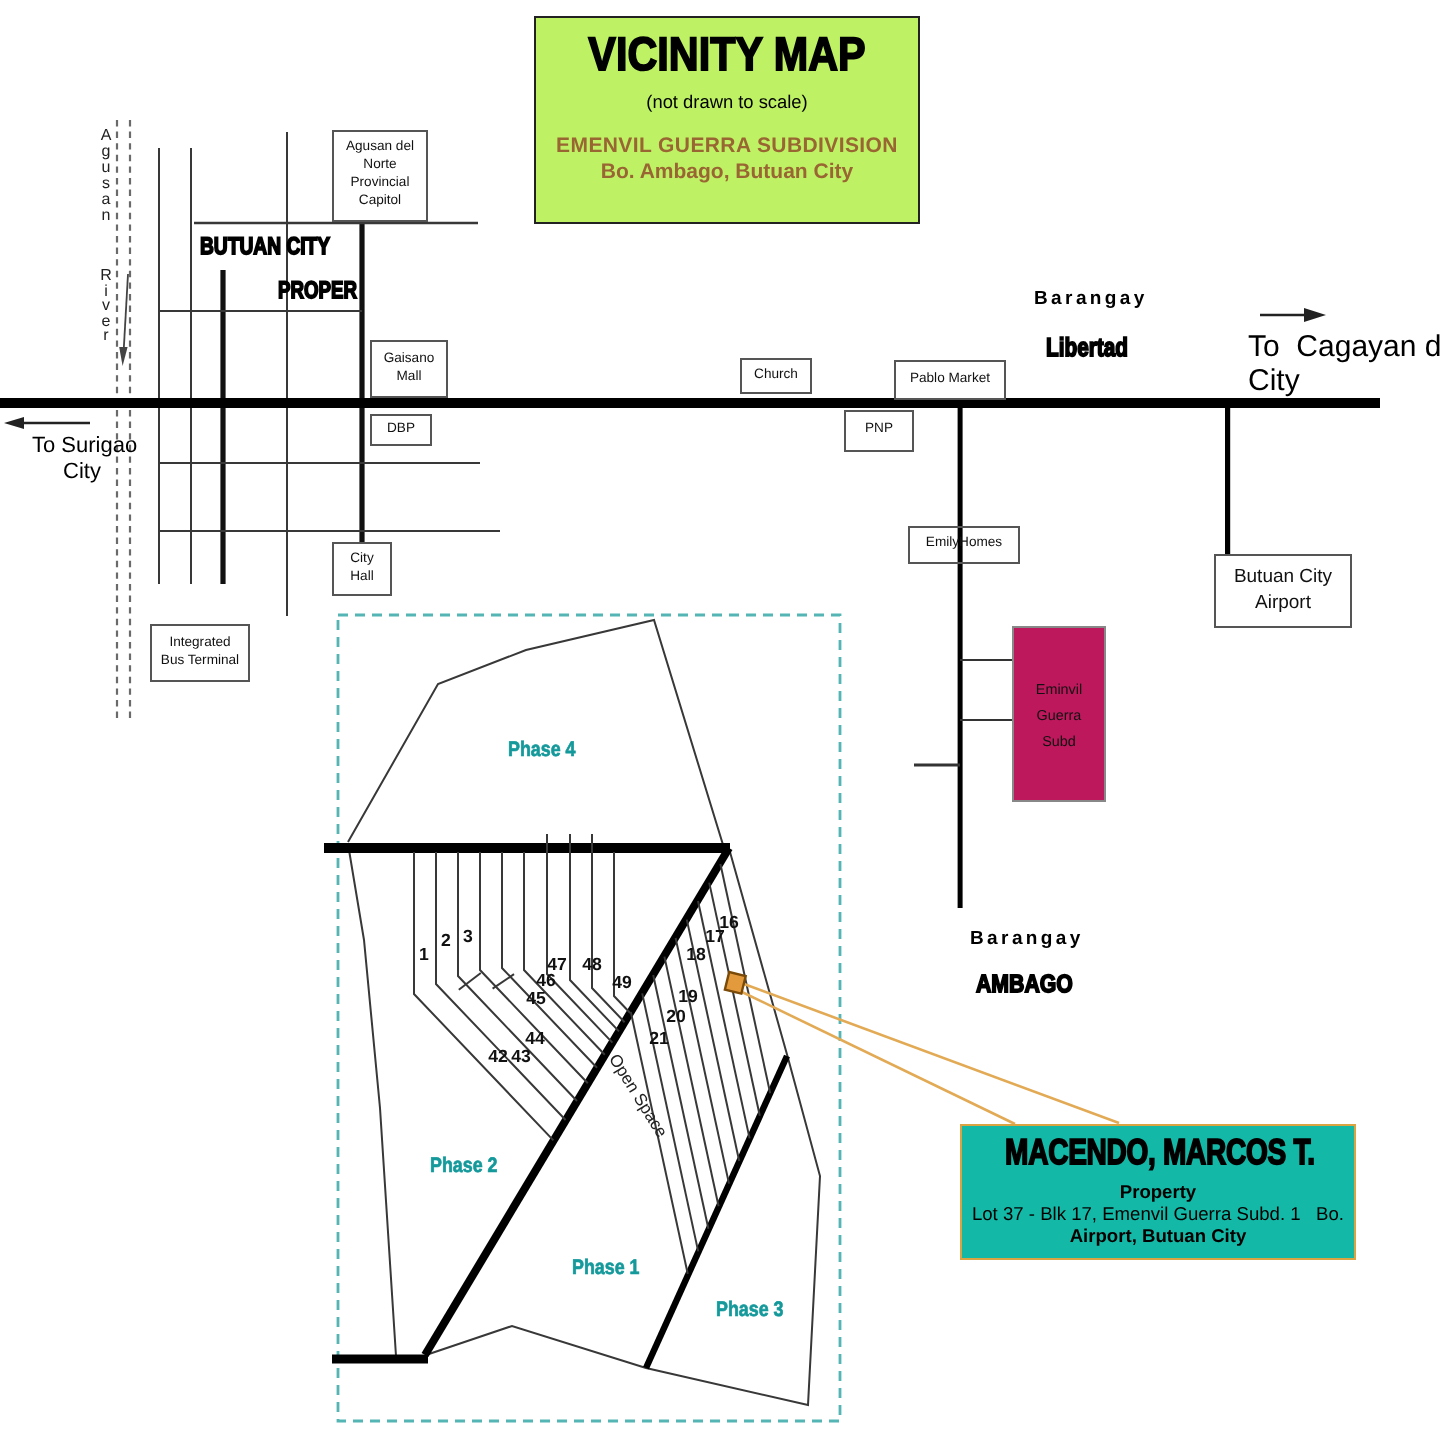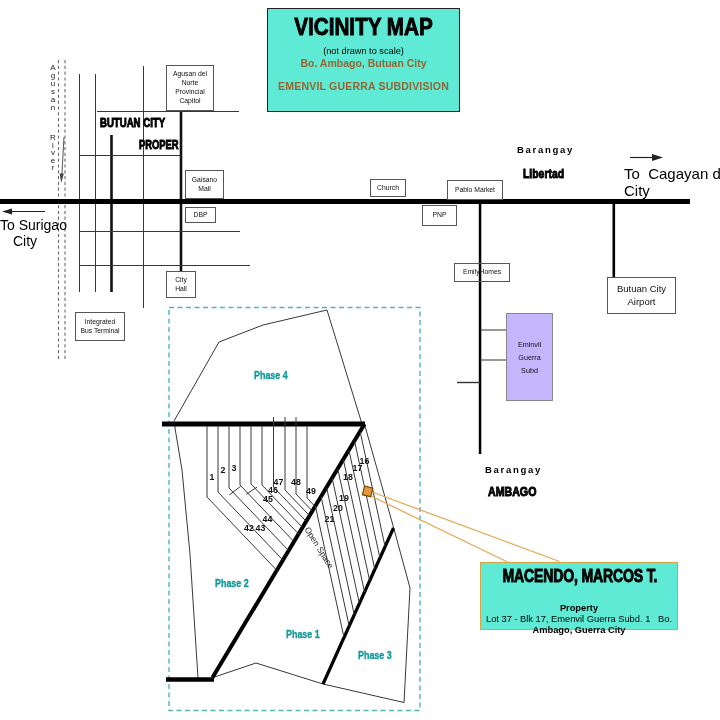--- a/index.html
+++ b/index.html
@@ -110,64 +110,64 @@
     <text x="329.5" y="522">21</text>
   </g>
 
   <g>
     <line x1="372" y1="492" x2="559.5" y2="561.5" stroke="#e2aa55" stroke-width="1.3"></line>
     <line x1="371" y1="496" x2="507.5" y2="562" stroke="#e2aa55" stroke-width="1.3"></line>
     <rect x="363.5" y="487" width="8.5" height="9" fill="#e39a3c" stroke="#7a4a08" stroke-width="1.2" transform="rotate(14 368 491)"></rect>
   </g>
 </svg>
 
-<div class="abs" style="left:267px;top:8px;width:191px;height:102px;border:1.5px solid #222;background:#5eead4;text-align:center;">
+<div class="abs" style="left:267px;top:8px;width:191px;height:102px;border:1.5px solid #222;background:#bef264;text-align:center;">
   <div class="heavy" style="margin-top:5px;font-size:23.5px;letter-spacing:0px;transform:scaleX(0.88);transform-origin:center;">VICINITY MAP</div>
   <div style="font-size:9.2px;margin-top:5px;">(not drawn to scale)</div>
+  <div style="font-size:10.5px;font-weight:bold;color:#996633;margin-top:11px;letter-spacing:0.2px;">EMENVIL GUERRA SUBDIVISION</div>
   <div style="font-size:10.5px;font-weight:bold;color:#996633;margin-top:1px;">Bo. Ambago, Butuan City</div>
-  <div style="font-size:10.5px;font-weight:bold;color:#996633;margin-top:11px;letter-spacing:0.2px;">EMENVIL GUERRA SUBDIVISION</div>
 </div>
 
 <div class="abs" style="left:47px;top:64px;width:12px;font-size:8px;color:#222;text-align:center;line-height:8px;">A<br>g<br>u<br>s<br>a<br>n</div>
 <div class="abs" style="left:47px;top:134px;width:12px;font-size:8px;color:#222;text-align:center;line-height:7.6px;">R<br>i<br>v<br>e<br>r</div>
 
 <div class="abs heavy" style="left:100px;top:116px;font-size:12px;letter-spacing:0px;transform:scaleX(0.8);transform-origin:left center;">BUTUAN CITY</div>
 <div class="abs heavy" style="left:139px;top:138px;font-size:12px;letter-spacing:0px;transform:scaleX(0.78);transform-origin:left center;">PROPER</div>
 
 <div class="bx" style="left:166px;top:65px;width:46px;height:44px;font-size:6.8px;">Agusan del<br>Norte<br>Provincial<br>Capitol</div>
 <div class="bx" style="left:185px;top:170px;width:37px;height:27px;font-size:6.8px;">Gaisano<br>Mall</div>
 <div class="bx" style="left:185px;top:207px;width:29px;height:14px;font-size:6.8px;">DBP</div>
 <div class="bx" style="left:166px;top:271px;width:28px;height:25px;font-size:6.8px;">City<br>Hall</div>
 <div class="bx" style="left:75px;top:312px;width:48px;height:27px;font-size:6.8px;">Integrated<br>Bus Terminal</div>
 
-<div class="abs" style="left:0px;top:217px;width:50px;text-align:center;font-size:14px;line-height:1.15;white-space:nowrap;">To Surigao<br>City</div>
+<div class="abs" style="left:16px;top:217px;width:50px;text-align:center;font-size:11px;line-height:1.15;white-space:nowrap;">To Surigao<br>City</div>
 
 <div class="abs" style="left:624px;top:165px;width:84px;font-size:15px;line-height:1.15;white-space:nowrap;">To&nbsp; Cagayan de Oro<br>City</div>
 
 <div class="abs" style="left:517px;top:144px;font-size:9.5px;font-weight:bold;letter-spacing:1.7px;">Barangay</div>
 <div class="abs heavy" style="left:523px;top:166px;font-size:13px;transform:scaleX(0.8);transform-origin:left center;">Libertad</div>
 
 <div class="bx" style="left:370px;top:179px;width:34px;height:16px;font-size:6.8px;">Church</div>
 <div class="bx" style="left:447px;top:180px;width:54px;height:18px;font-size:6.8px;">Pablo Market</div>
 <div class="bx" style="left:422px;top:205px;width:33px;height:19px;font-size:6.8px;">PNP</div>
 <div class="bx" style="left:454px;top:263px;width:54px;height:17px;font-size:6.8px;background:transparent;">EmilyHomes</div>
 <div class="bx" style="left:607px;top:277px;width:67px;height:35px;font-size:9.5px;">Butuan City<br>Airport</div>
 
-<div class="bx" style="left:506px;top:313px;width:45px;height:86px;font-size:7.2px;background:#c4b5fd;border:1px solid #888;line-height:13px;">Eminvil<br>Guerra<br>Subd</div>
+<div class="bx" style="left:506px;top:313px;width:45px;height:86px;font-size:7.2px;background:#be185d;border:1px solid #888;line-height:13px;">Eminvil<br>Guerra<br>Subd</div>
 
 <div class="abs" style="left:485px;top:464px;font-size:9.5px;font-weight:bold;letter-spacing:1.7px;">Barangay</div>
 <div class="abs heavy" style="left:488px;top:485px;font-size:12.5px;letter-spacing:0px;transform:scaleX(0.85);transform-origin:left center;">AMBAGO</div>
 
 <div class="abs teal" style="left:254px;top:369px;font-size:10.5px;transform:scaleX(0.85);transform-origin:left center;">Phase 4</div>
 <div class="abs teal" style="left:215px;top:577px;font-size:10.5px;transform:scaleX(0.85);transform-origin:left center;">Phase 2</div>
 <div class="abs teal" style="left:286px;top:628px;font-size:10.5px;transform:scaleX(0.85);transform-origin:left center;">Phase 1</div>
 <div class="abs teal" style="left:358px;top:649px;font-size:10.5px;transform:scaleX(0.85);transform-origin:left center;">Phase 3</div>
 
 <div class="abs" style="left:311px;top:525px;font-size:8.5px;color:#222;transform:rotate(58deg);transform-origin:left top;white-space:nowrap;">Open Space</div>
 
-<div class="abs" style="left:480px;top:562px;width:196px;height:66px;border:1.5px solid #d9a441;background:#5eead4;text-align:center;">
+<div class="abs" style="left:480px;top:562px;width:196px;height:66px;border:1.5px solid #d9a441;background:#14b8a6;text-align:center;">
   <div class="heavy" style="margin-top:3px;font-size:18px;letter-spacing:-0.2px;white-space:nowrap;transform:scaleX(0.78);transform-origin:center;">MACENDO, MARCOS T.</div>
-  <div style="font-size:9.3px;font-weight:bold;margin-top:16px;">Property</div>
+  <div style="font-size:9.3px;font-weight:bold;margin-top:4px;">Property</div>
   <div style="font-size:9.3px;font-weight:normal;margin-top:1px;white-space:nowrap;">Lot 37 - Blk 17, Emenvil Guerra Subd. 1&nbsp;&nbsp; Bo.</div>
-  <div style="font-size:9.3px;font-weight:bold;margin-top:1px;">Ambago, Guerra City</div>
+  <div style="font-size:9.3px;font-weight:bold;margin-top:1px;">Airport, Butuan City</div>
 </div>
 
 </div>
 
 </body></html>

